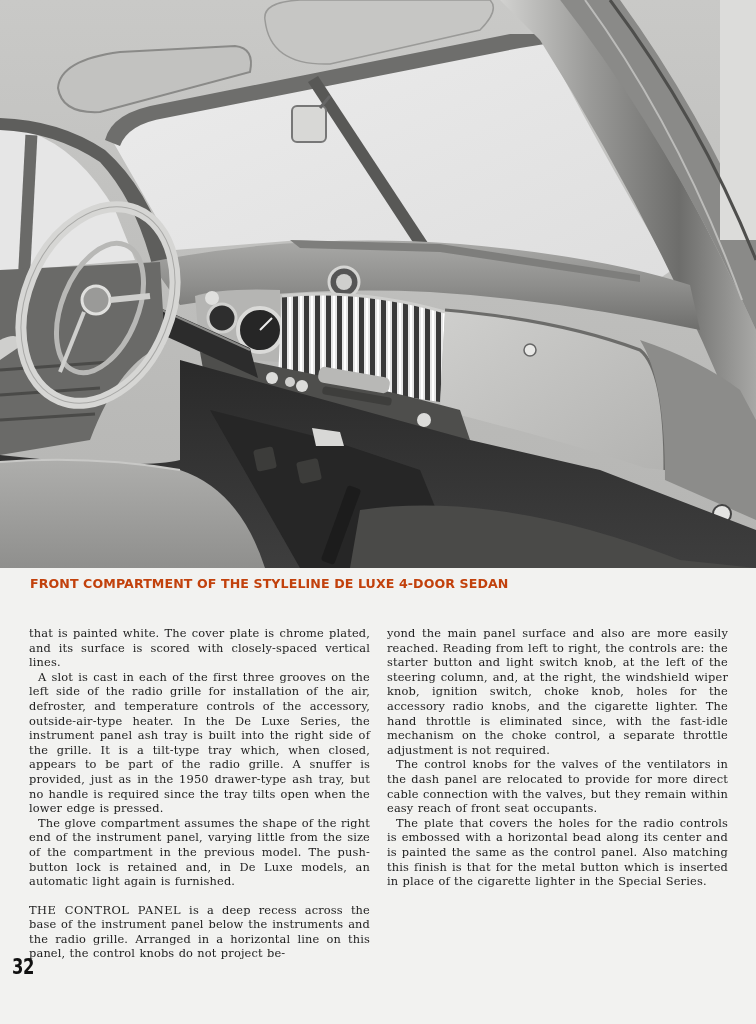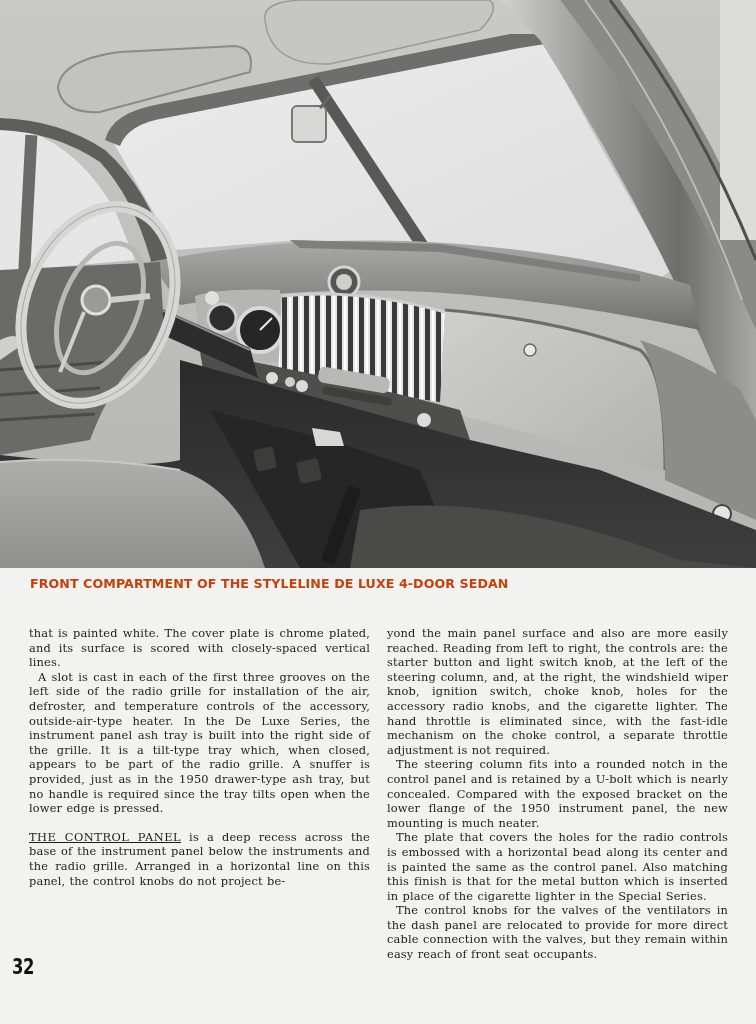--- a/index.html
+++ b/index.html
@@ -52,21 +52,21 @@
   }
   .col-left  { left: 29px; }
   .col-right { left: 387px; width: 341px; }
   .col p {
     margin: 0;
     text-indent: 9px;
   }
   .col p.no-indent { text-indent: 0; }
   .col p.gap { margin-top: 14px; }
   .col p.section { text-indent: 0; }
-  .section-head { letter-spacing: 0.5px; text-decoration: underline; }
+  .section-head { letter-spacing: 0.5px; }
 
   
   .page-num {
     position: absolute;
     left: 12px; top: 955px;
     font-family: "DejaVu Sans", sans-serif;
     font-weight: bold;
     font-size: 21px;
     transform: scaleX(0.78);
     transform-origin: left top;
@@ -198,23 +198,23 @@
     <path d="M110 300 L150 296" stroke="#cfcfcd" stroke-width="6"></path>
     <path d="M84 312 L60 372" stroke="#cfcfcd" stroke-width="4"></path>
   </svg>
 </div>
 
 <div class="caption">FRONT COMPARTMENT OF THE STYLELINE DE LUXE 4-DOOR SEDAN</div>
 
 <div class="col col-left">
   <p class="no-indent">that is painted white.  The cover plate is chrome plated, and its surface is scored with closely-spaced vertical lines.</p>
   <p>A slot is cast in each of the first three grooves on the left side of the radio grille for installation of the air, defroster, and temperature controls of the accessory, outside-air-type heater.  In the De Luxe Series, the instrument panel ash tray is built into the right side of the grille.  It is a tilt-type tray which, when closed, appears to be part of the radio grille.  A snuffer is provided, just as in the 1950 drawer-type ash tray, but no handle is required since the tray tilts open when the lower edge is pressed.</p>
+  <p>The glove compartment assumes the shape of the right end of the instrument panel, varying little from the size of the compartment in the previous model. The push-button lock is retained and, in De Luxe models, an automatic light again is furnished.</p>
   <p class="gap section"><span class="section-head">THE CONTROL PANEL</span><span> is a deep recess across the base of the instrument panel below the instruments and the radio grille.  Arranged in a horizontal line on this panel, the control knobs do not project be-</span></p>
 </div>
 
 <div class="col col-right">
   <p class="no-indent">yond the main panel surface and also are more easily reached.  Reading from left to right, the controls are:  the starter button and light switch knob, at the left of the steering column, and, at the right, the windshield wiper knob, ignition switch, choke knob, holes for the accessory radio knobs, and the cigarette lighter.  The hand throttle is eliminated since, with the fast-idle mechanism on the choke control, a separate throttle adjustment is not required.</p>
-  <p>The steering column fits into a rounded notch in the control panel and is retained by a U-bolt which is nearly concealed.  Compared with the exposed bracket on the lower flange of the 1950 instrument panel, the new mounting is much neater.</p>
+  <p>The control knobs for the valves of the ventilators in the dash panel are relocated to provide for more direct cable connection with the valves, but they remain within easy reach of front seat occupants.</p>
   <p>The plate that covers the holes for the radio controls is embossed with a horizontal bead along its center and is painted the same as the control panel. Also matching this finish is that for the metal button which is inserted in place of the cigarette lighter in the Special Series.</p>
-  <p>The control knobs for the valves of the ventilators in the dash panel are relocated to provide for more direct cable connection with the valves, but they remain within easy reach of front seat occupants.</p>
 </div>
 
 <div class="page-num">32</div>
 
 </body></html>

